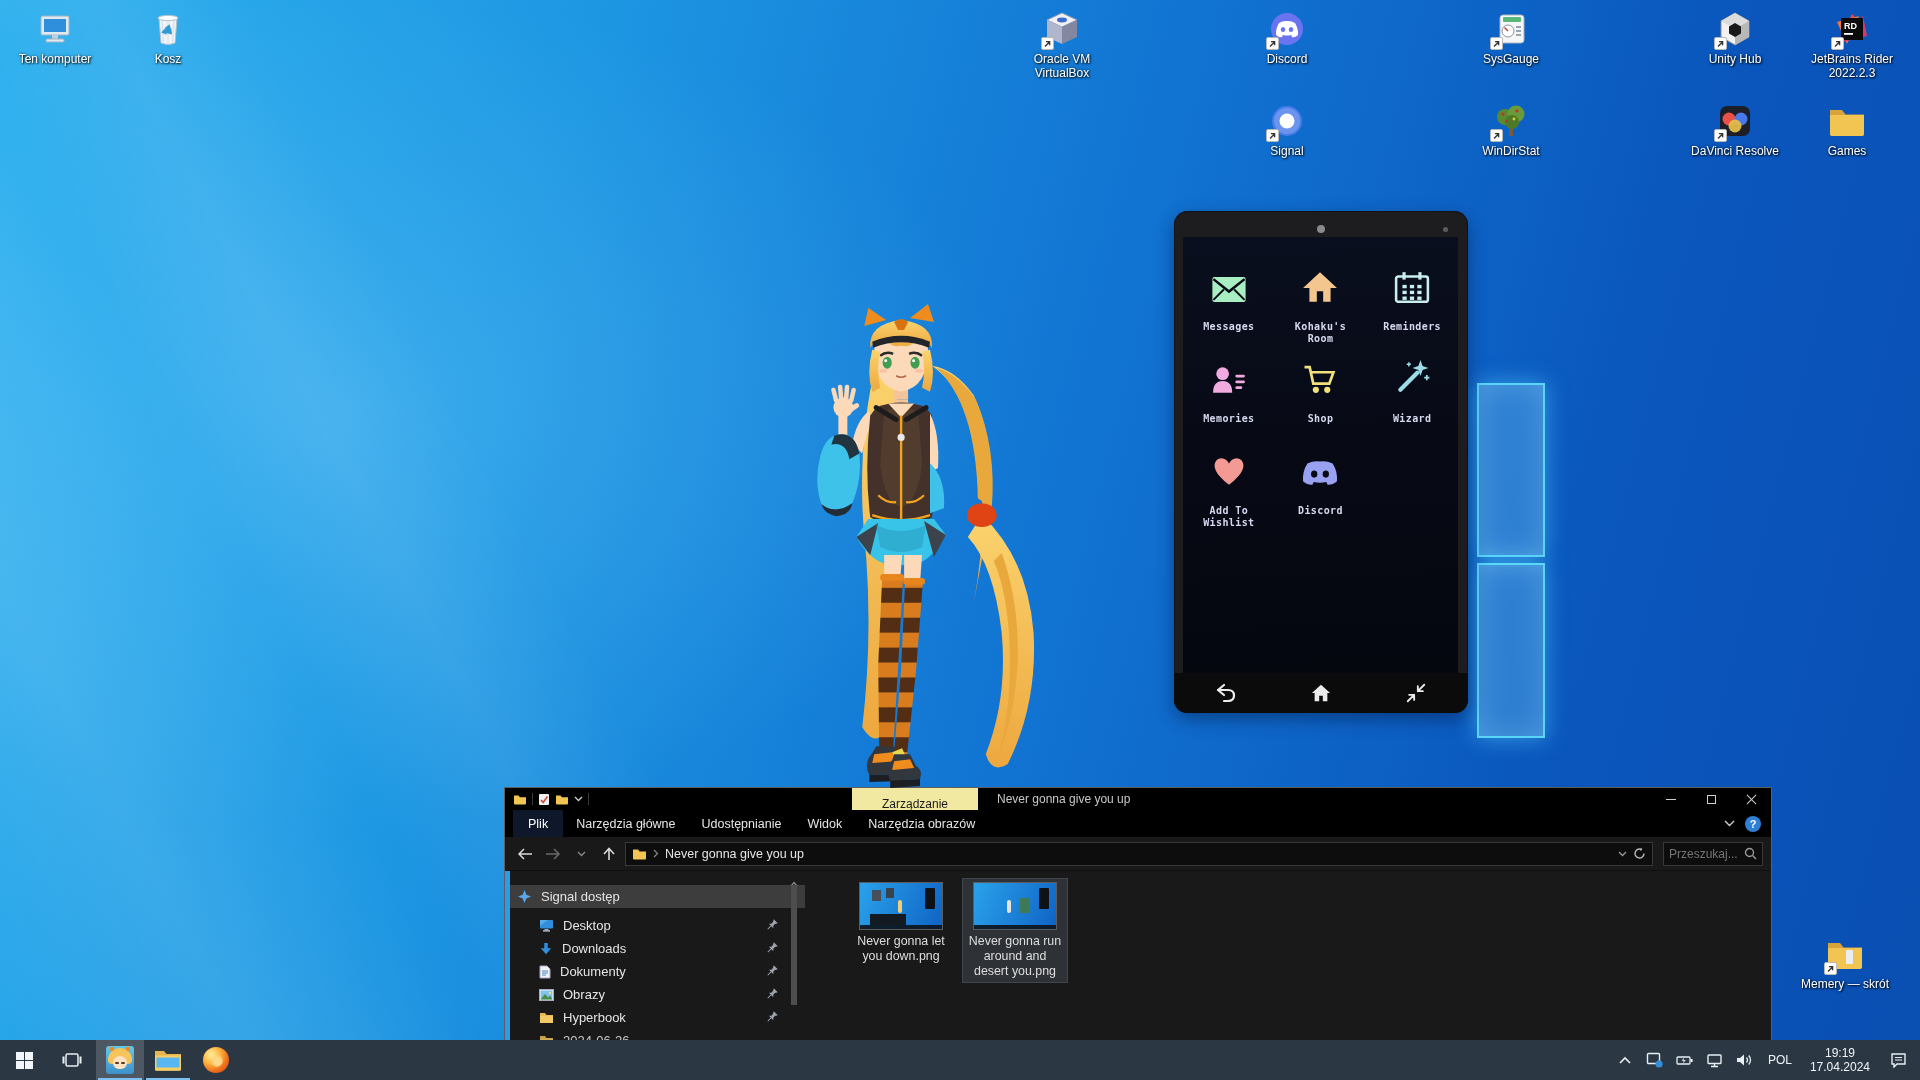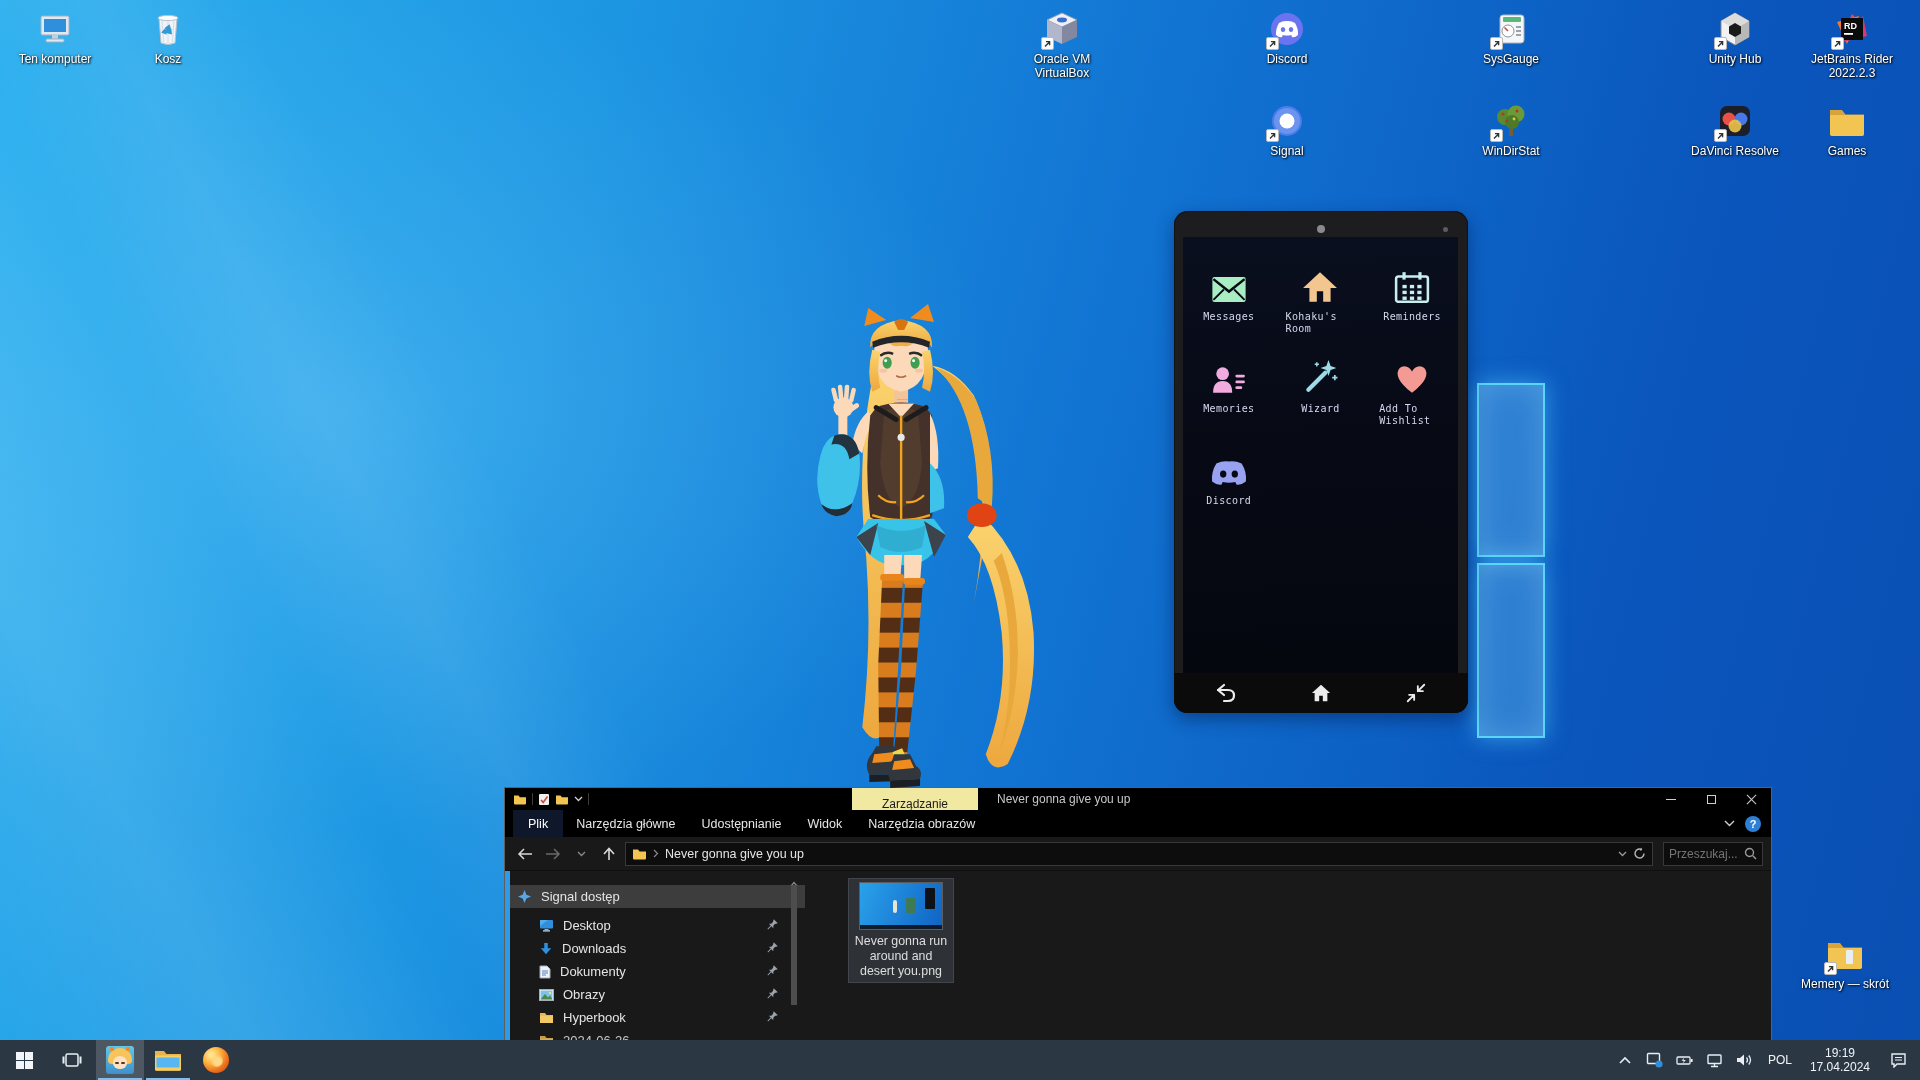--- a/index.html
+++ b/index.html
@@ -29,22 +29,22 @@
   
   #phone { position:absolute; left:1174px; top:211px; width:294px; height:502px; background:#1d1d1f; border-radius:14px;
     box-shadow:0 6px 18px rgba(0,20,60,.45), inset 0 0 0 1px #121214; z-index:6; }
   #phone .cam { position:absolute; top:14px; left:50%; width:8px; height:8px; margin-left:-4px; background:#8a8a8e; border-radius:50%; }
   #phone .cam2 { position:absolute; top:16px; right:20px; width:5px; height:5px; background:#5c5c60; border-radius:50%; }
   #phone .screen { position:absolute; left:9px; right:10px; top:26px; height:440px;
     background:linear-gradient(178deg,#0a0f1f 0%, #070a15 45%, #05070f 100%); overflow:hidden; }
   .papp-grid { display:flex; flex-wrap:wrap; padding-top:20px; }
   .papp { width:33.33%; height:92px; display:flex; flex-direction:column; align-items:center; cursor:pointer; }
   .papp .pic { height:46px; display:flex; align-items:flex-end; justify-content:center; }
-  .papp .plbl { margin-top:8px; font-family:"DejaVu Sans Mono","Liberation Mono",monospace; font-weight:normal; font-size:10px; line-height:12px;
-    letter-spacing:.4px; color:#d5d9ef; text-align:left; }
+  .papp .plbl { margin-top:18px; font-family:"DejaVu Sans Mono","Liberation Mono",monospace; font-weight:bold; font-size:10px; line-height:12px;
+    letter-spacing:.4px; color:#d5d9ef; text-align:center; }
   #phone .navbar { position:absolute; left:0; right:0; bottom:0; height:40px; background:#0b0b0c; border-radius:0 0 13px 13px;
     display:flex; align-items:center; justify-content:space-between; padding:0 32px; }
   #phone .navbtn { width:40px; height:28px; display:flex; align-items:center; justify-content:center; cursor:pointer; }
 
   
   #explorer { position:absolute; left:504px; top:787px; width:1268px; height:278px; background:#191919;
     border:1px solid #5f5f5f; z-index:3; }
   #exp-title { position:relative; height:22px; background:#000; display:flex; align-items:center; }
   .qat { display:flex; align-items:center; gap:5px; padding-left:8px; }
   .qat .sep { width:1px; height:12px; background:#3a3a3a; }
@@ -496,20 +496,31 @@
         </div>
         <div id="side-scroll">
           <span class="arrow"><svg width="8" height="6" viewBox="0 0 8 6">
                 <path d="M1,5 L4,1.5 L7,5" stroke="#8a8a8a" stroke-width="1.2" fill="none"></path>
               </svg></span>
           <span class="thumb"></span>
         </div>
       </div>
 
       <div id="filepane">
+        <div class="fitem">
+          <div class="fthumb ta">
+            <span class="fr1"></span>
+              <span class="fr2"></span>
+              <span class="tchar"></span>
+              <span class="tphone"></span>
+              <span class="desk"></span>
+              <span class="tbar"></span>
+          </div>
+          <div class="fname">Never gonna let you down.png</div>
+        </div>
         <div class="fitem selected">
           <div class="fthumb tb">
             <span class="tchar"></span>
               <span class="green"></span>
               <span class="tphone"></span>
               <span class="tbar"></span>
           </div>
           <div class="fname">Never gonna run around and desert you.png</div>
         </div>
       </div>
@@ -659,20 +670,30 @@
                 <path d="M2,26 Q2,15 11,15 Q20,15 20,26 Z" fill="#f2abdf"></path>
                 <rect x="23" y="9" width="9" height="2.6" rx="1.3" fill="#f2abdf"></rect>
                 <rect x="23" y="14.5" width="9" height="2.6" rx="1.3" fill="#f2abdf"></rect>
                 <rect x="23" y="20" width="6.5" height="2.6" rx="1.3" fill="#f2abdf"></rect>
               </svg>
             </div>
           <div class="plbl">Memories</div>
         </div>
         <div class="papp">
           <div class="pic">
+              <svg width="36" height="31" viewBox="0 0 34 30">
+                <path d="M2,3 H7 L10.5,19 H26 L30,8 H8.8" stroke="#f2e07d" stroke-width="2.6" fill="none"></path>
+                <circle cx="13" cy="25" r="3" fill="#f2e07d"></circle>
+                <circle cx="24" cy="25" r="3" fill="#f2e07d"></circle>
+              </svg>
+            </div>
+          <div class="plbl">Shop</div>
+        </div>
+        <div class="papp">
+          <div class="pic">
               <svg width="36" height="36" viewBox="0 0 34 34">
                 <line x1="6" y1="29" x2="22" y2="13" stroke="#9cdce9" stroke-width="4" stroke-linecap="round"></line>
                 <path d="M25,1 L27,6.5 L32.5,8.5 L27,10.5 L25,16 L23,10.5 L17.5,8.5 L23,6.5 Z" fill="#9cdce9"></path>
                 <path d="M31,15 v5 M28.5,17.5 h5" stroke="#9cdce9" stroke-width="1.6"></path>
                 <path d="M14,3 v4 M12,5 h4" stroke="#9cdce9" stroke-width="1.4"></path>
               </svg>
             </div>
           <div class="plbl">Wizard</div>
         </div>
         <div class="papp">

